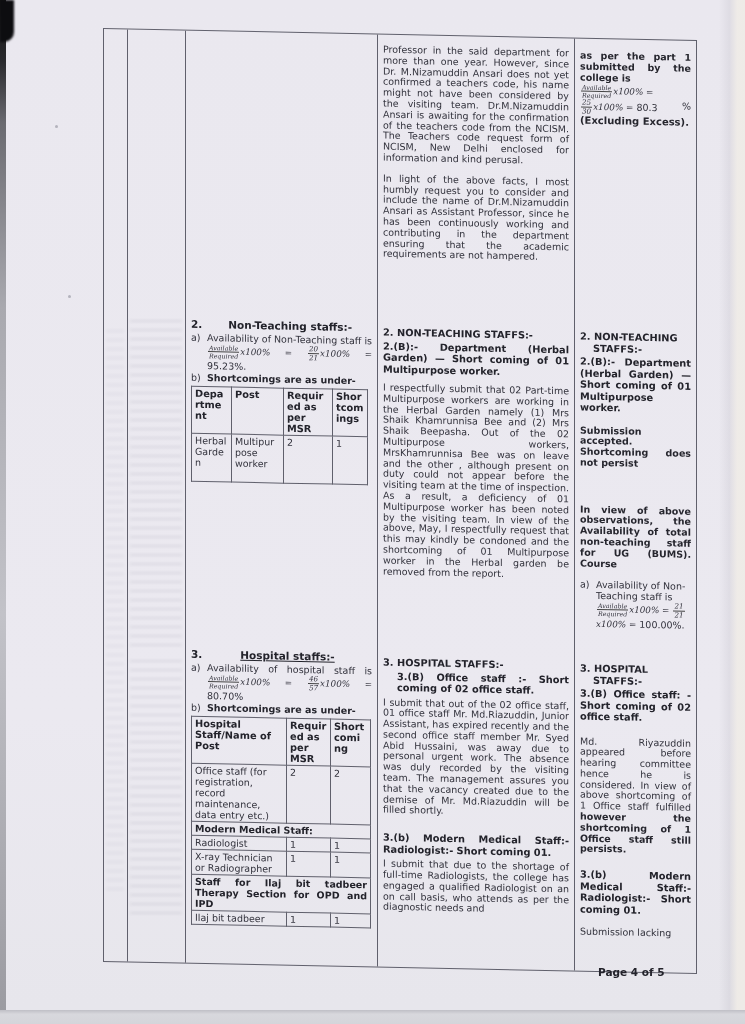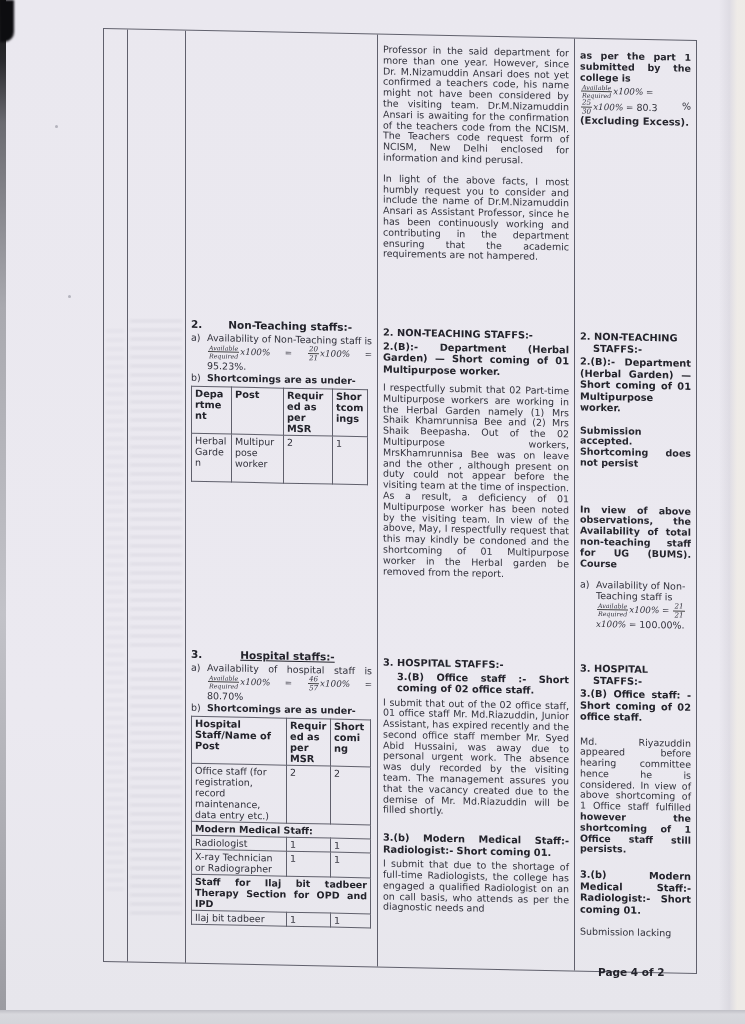--- a/index.html
+++ b/index.html
@@ -234,13 +234,13 @@
     <div class="sec" style="top:624px;">
       <div class="hd hang">3. HOSPITAL STAFFS:-</div>
       <div class="hd2">3.(B) Office staff: - Short coming of 02 office staff.</div>
       <p style="margin-top:14px;"><span>Md. Riyazuddin appeared before hearing committee hence he is considered. In view of above shortcoming of 1 Office staff fulfilled </span><span class="b">however the shortcoming of 1 Office staff still persists.</span></p>
       <div class="hd2" style="margin-top:14px;text-align:justify;">3.(b) Modern Medical Staff:- Radiologist:- Short coming 01.</div>
       <p style="margin-top:12px;">Submission lacking</p>
     </div>
   </div>
 </div>
 
-<div class="footer">Page 4 of 2</div>
+<div class="footer">Page 4 of 5</div>
 
 </body></html>

